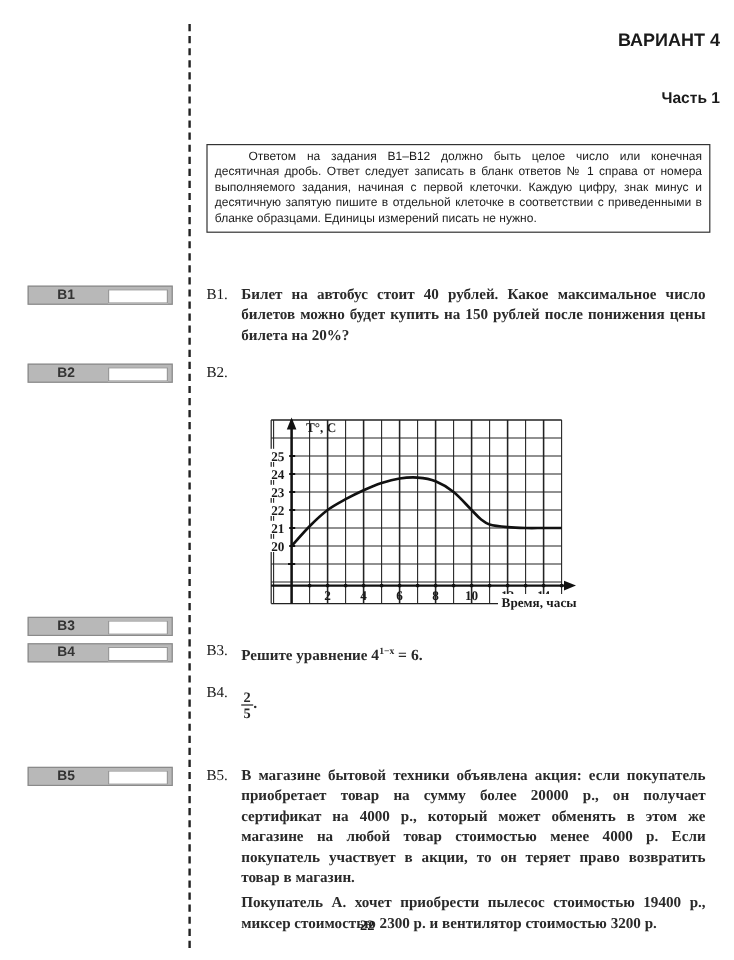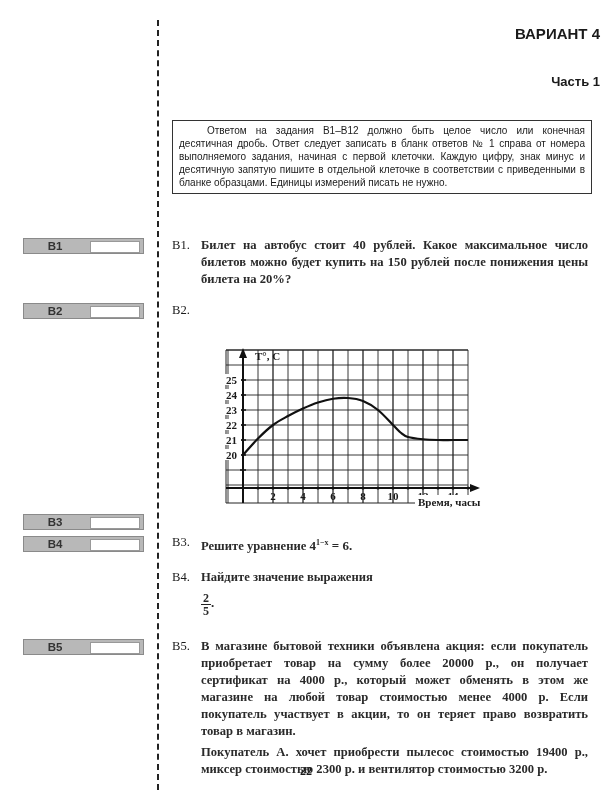--- a/index.html
+++ b/index.html
@@ -165,21 +165,20 @@
       <span class="formula">
         <span>4</span><sup style="font-size:8px;">1−x</sup><span> = 6.</span>
       </span>
     </p>
   </div>
 </div>
 
 <div class="task" style="top:569px;">
   <span class="num">B4.</span>
   <div class="body">
-    <p>Найдите значение выражения</p>
     <p style="margin-top:6px;">
       <span class="frac"><span class="n">2</span><span>5</span></span><span class="formula">.</span>
     </p>
   </div>
 </div>
 
 <div class="task" style="top:638px;">
   <span class="num">B5.</span>
   <div class="body">
     <p>В магазине бытовой техники объявлена акция: если покупатель приобретает товар на сумму более 20000 р., он получает сертификат на 4000 р., который может обменять в этом же магазине на любой товар стоимостью менее 4000 р. Если покупатель участвует в акции, то он теряет право возвратить товар в магазин.</p>

